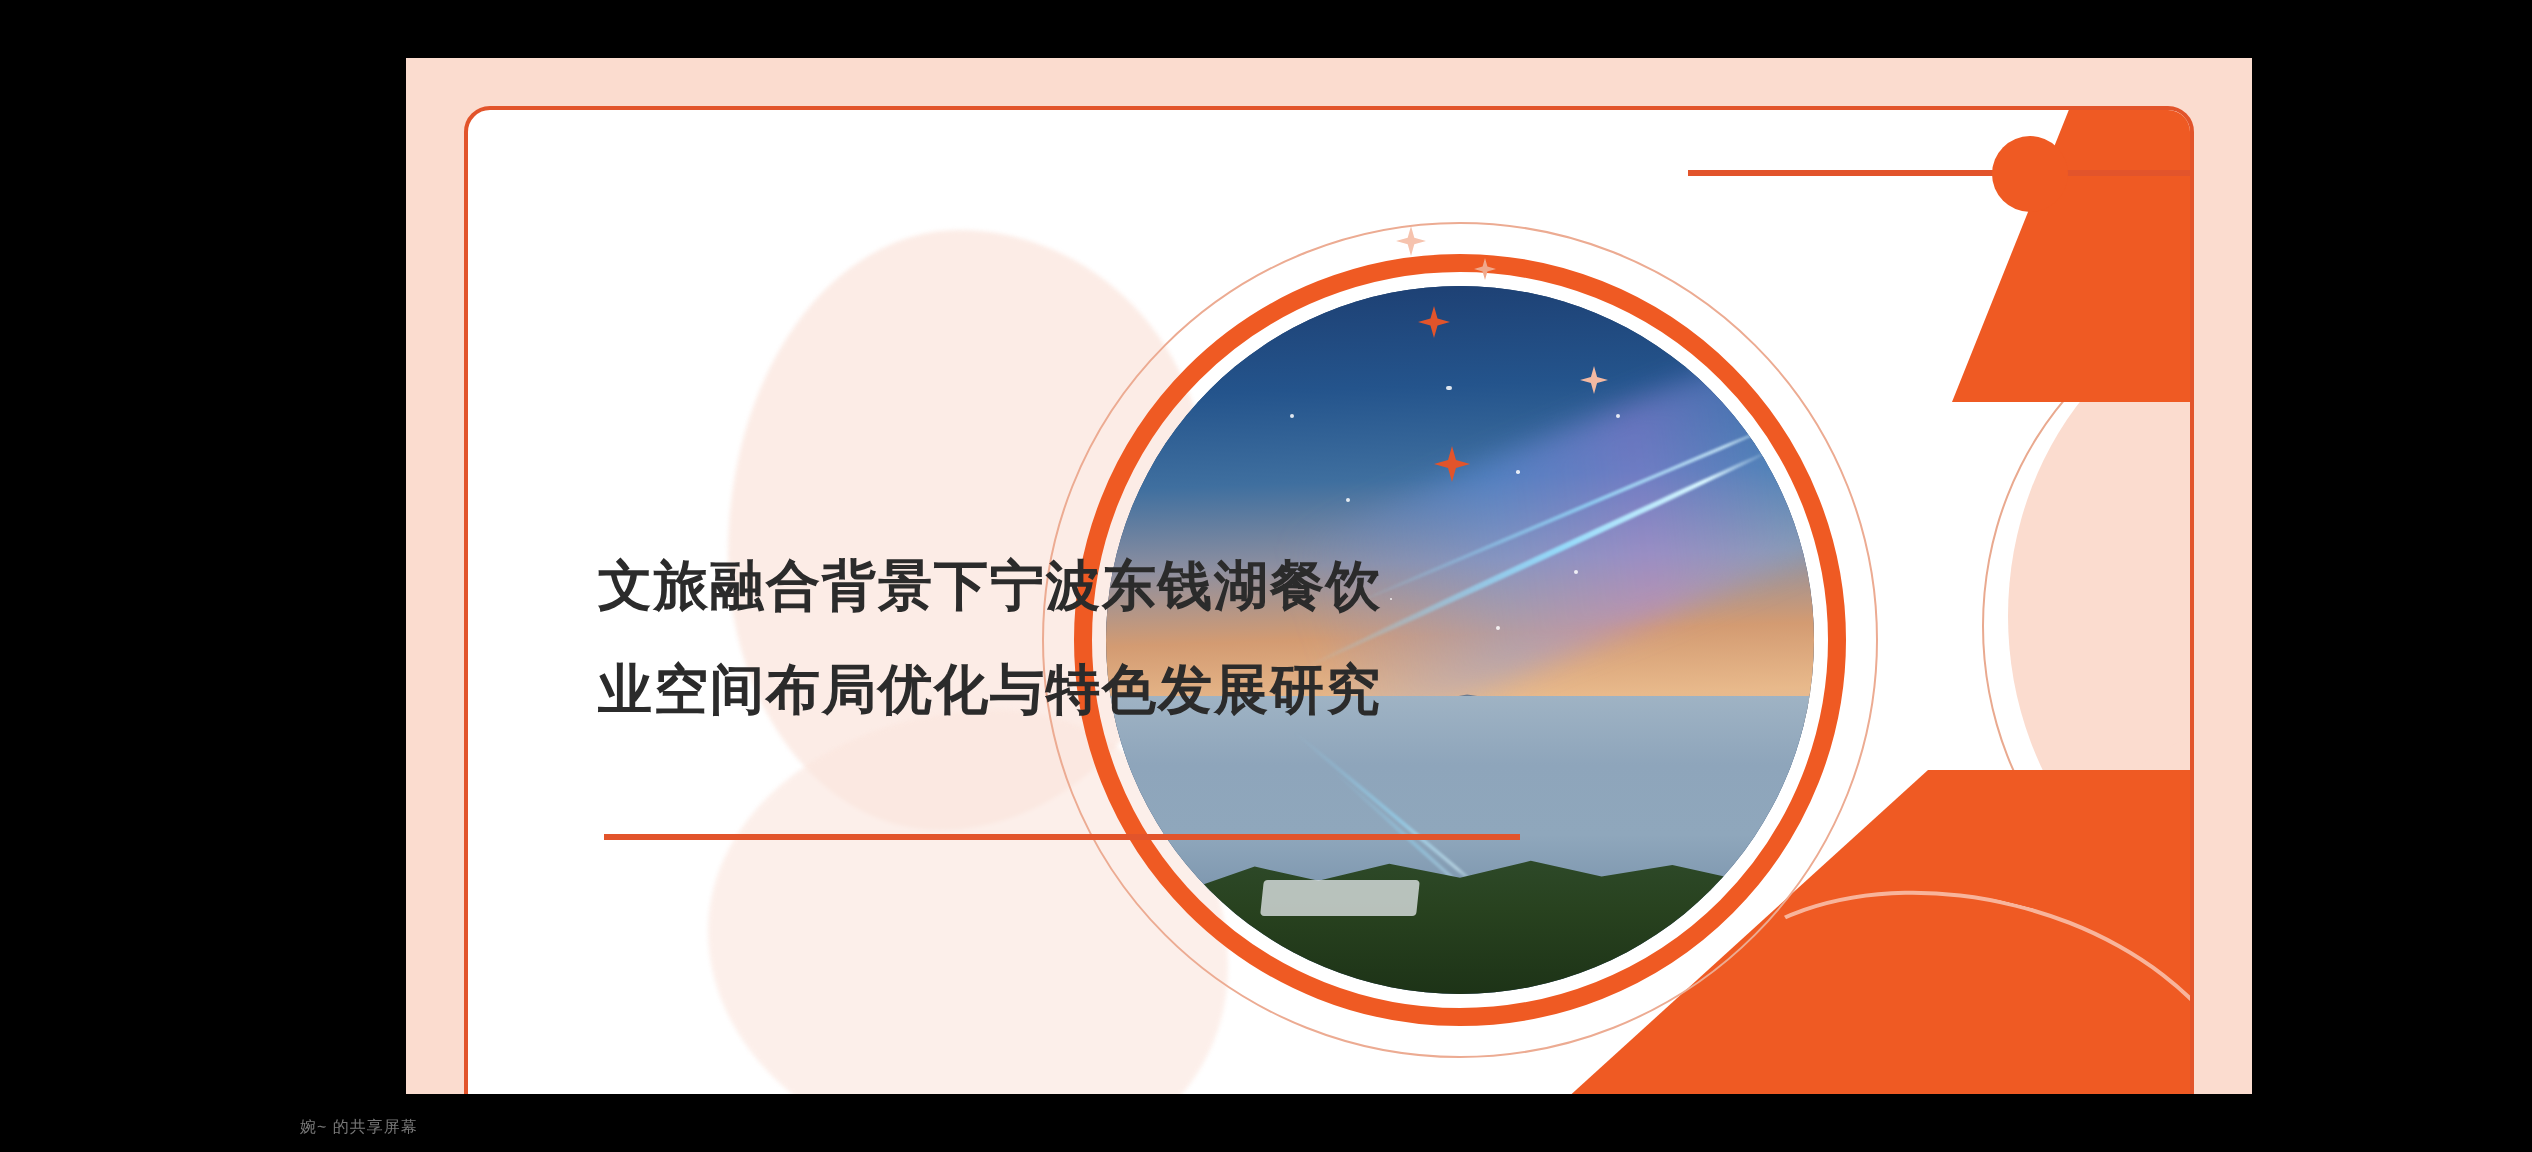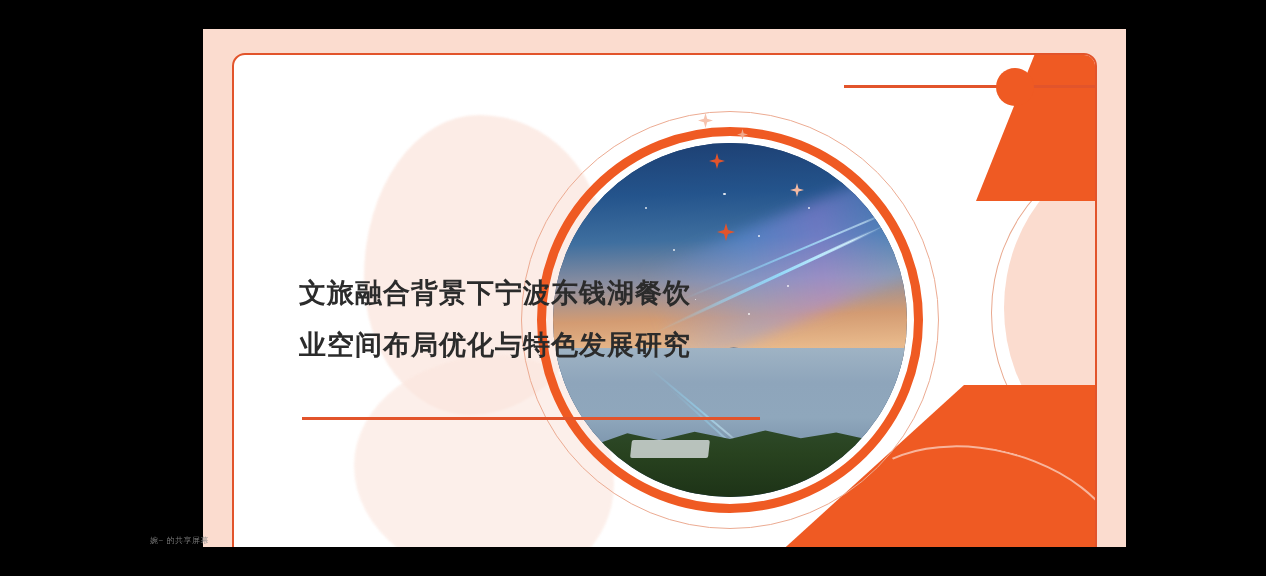--- a/index.html
+++ b/index.html
@@ -12,21 +12,21 @@
 
   #screen {
     position:relative;
     width:1266px; height:576px;
     background:#000;
   }
 
   
   .share-caption {
     position:absolute;
-    left:150px; top:535px;
+    left:150px; top:558px;
     font-size:8px;
     color:#8d8d8d;
     letter-spacing:0.5px;
     white-space:nowrap;
     opacity:.85;
   }
 
   
   .slide {
     position:absolute;

